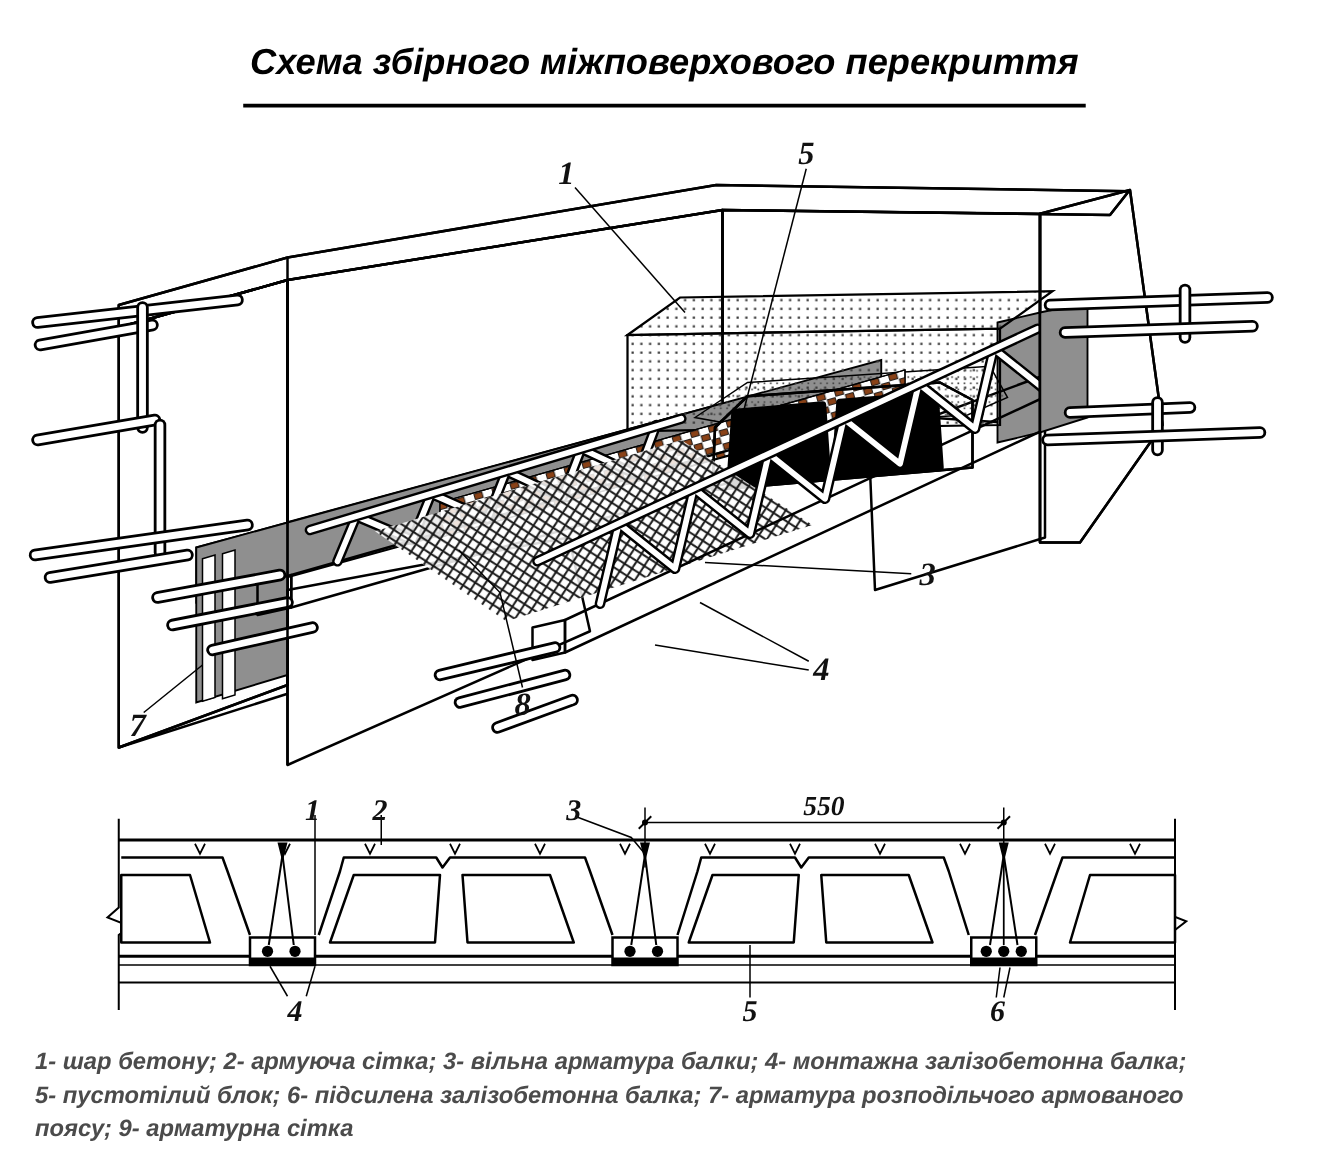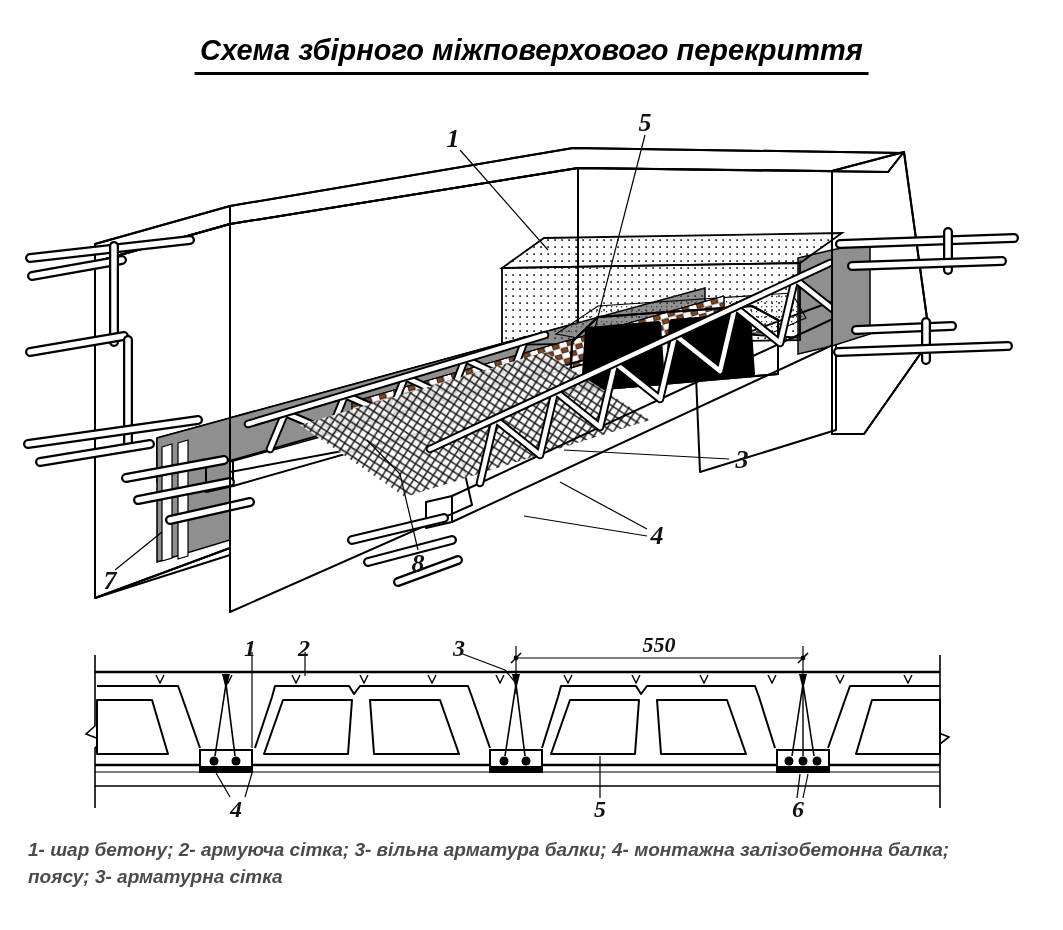--- a/index.html
+++ b/index.html
@@ -1,21 +1,21 @@
 <!DOCTYPE html>
 <html><head>
 <meta charset="utf-8">
 <style>
   html,body{margin:0;padding:0;background:#fff;}
   .page{position:relative;width:1063px;height:930px;background:#fff;overflow:hidden;
         font-family:"Liberation Sans",sans-serif;}
   .title{position:absolute;top:34px;left:50%;transform:translateX(-50%);
          font-family:"Liberation Sans",sans-serif;font-style:italic;font-weight:bold;
          font-size:29px;color:#000;white-space:nowrap;border-bottom:3px solid #000;
-         padding:0 6px 5px 6px;}
+         padding:0 6px 16px 6px;}
   .legend{position:absolute;left:28px;top:836px;width:1015px;
           font-family:"Liberation Sans",sans-serif;font-weight:bold;font-size:19px;
           line-height:27px;color:#4b4b4b;font-style:italic;}
   svg{position:absolute;left:0;top:0;}
   .ol{fill:none;stroke:#000;stroke-width:2;stroke-linejoin:round;}
   .thin{fill:none;stroke:#000;stroke-width:1.2;}
   .rodO{stroke:#000;stroke-width:10;stroke-linecap:round;fill:none;}
   .rodI{stroke:#fff;stroke-width:5.5;stroke-linecap:round;fill:none;}
   .trO{stroke:#000;stroke-width:8.5;stroke-linecap:round;stroke-linejoin:round;fill:none;}
   .trI{stroke:#fff;stroke-width:4.6;stroke-linecap:round;stroke-linejoin:round;fill:none;}
@@ -299,16 +299,17 @@
         <text class="snum" x="459" y="656">3</text>
         <text class="snum" x="236" y="817">4</text>
         <text class="snum" x="600" y="817">5</text>
         <text class="snum" x="798" y="817">6</text>
       </g>
     </g>
   </svg>
 
   <div class="legend">
     <div>1- шар бетону; 2- армуюча сітка; 3- вільна арматура балки; 4- монтажна залізобетонна балка;</div>
-    <div>поясу; 3- арматурна сітка</div>
+    <div>5- пустотілий блок; 6- підсилена залізобетонна балка; 7- арматура розподільчого армованого</div>
+    <div>поясу; 9- арматурна сітка</div>
   </div>
 
 </div>
 
 </body></html>

